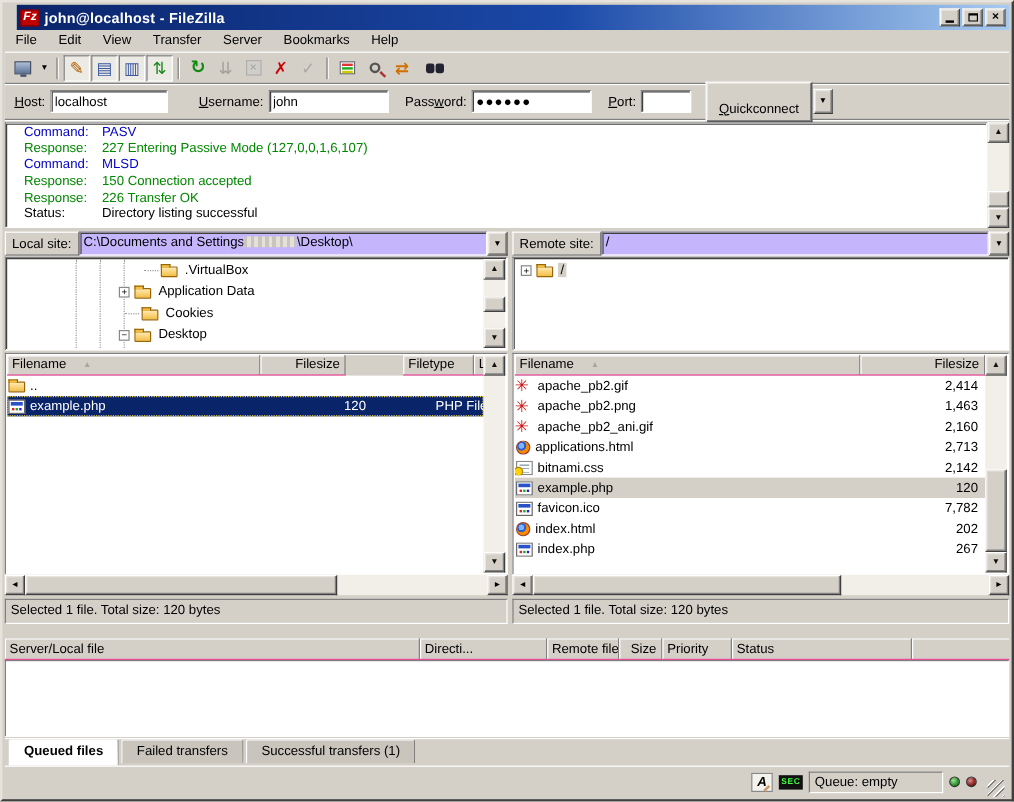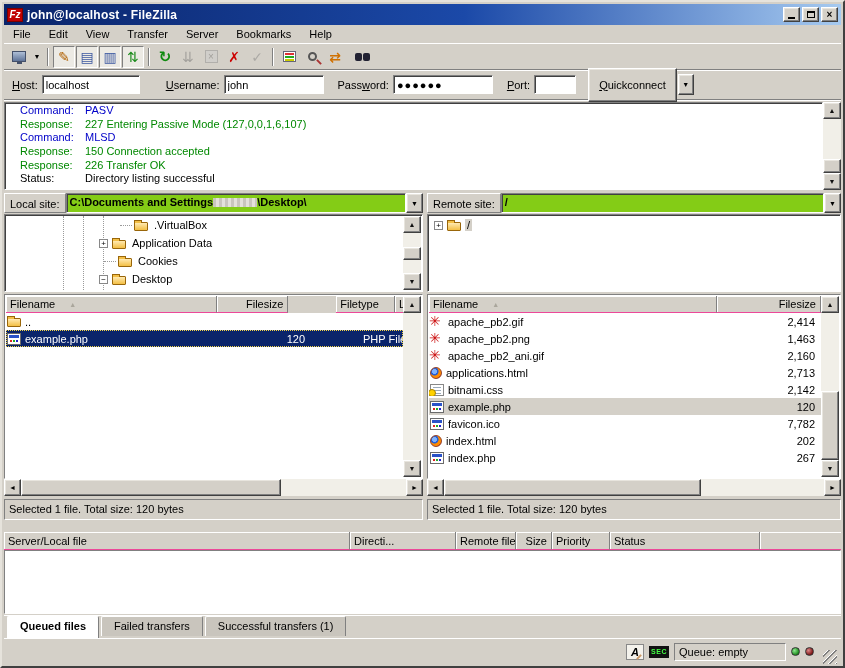--- a/index.html
+++ b/index.html
@@ -5,21 +5,21 @@
   * { box-sizing:border-box; margin:0; padding:0; }
   html,body { width:845px; height:668px; }
   body { font-family:"Liberation Sans","DejaVu Sans",sans-serif; font-size:11px; color:#000; background:#d4d0c8; }
   #win { position:relative; width:845px; height:668px; background:#d4d0c8;
          border:2px solid; border-color:#e6e3dc #404040 #404040 #e6e3dc; overflow:hidden; }
 
   
   .raised { border:1px solid; border-color:#fff #404040 #404040 #fff; box-shadow:inset -1px -1px 0 #808080, inset 1px 1px 0 #e8e5de; background:#d4d0c8; }
 
   
-  .titlebar { position:absolute; top:2px; left:2px; right:2px; height:21px;
+  .titlebar { position:absolute; top:2px; left:12px; right:2px; height:21px;
     background:linear-gradient(90deg,#0a246a 0%,#1b49a8 55%,#a6caf0 100%);
     display:flex; align-items:center; padding:0 3px; }
   .app-icon { width:16px; height:14px; background:#c00000; border:1px solid #7a0000; color:#fff;
     font-weight:bold; font-size:10px; line-height:12px; text-align:center; margin-right:4px; font-style:italic;}
   .title { color:#fff; font-weight:bold; font-size:12px; flex:1; letter-spacing:.2px; }
   .winbtns { display:flex; gap:2px; }
   .wbtn { width:17px; height:15px; display:flex; align-items:center; justify-content:center;
     font-size:10px; font-weight:bold; color:#000; }
   .glyph-min { width:7px; height:2px; background:#000; margin-top:7px; }
   .glyph-max { width:8px; height:7px; border:1px solid #000; border-top:2px solid #000; }
@@ -58,21 +58,21 @@
   .qcbar { position:absolute; top:68px; left:2px; right:2px; height:30px; display:flex; align-items:center; padding-left:8px;
     border-bottom:1px solid #808080; box-shadow:0 1px 0 #fff; }
   .qc-label { margin-right:4px; }
   .qc-label .key { text-decoration:underline; }
   .field { height:19px; border:1px solid; border-color:#808080 #fff #fff #808080; box-shadow:inset 1px 1px 0 #404040;
     background:#fff; font-family:inherit; font-size:11px; padding:1px 3px; }
   .f-host { width:98px; margin-right:26px; }
   .f-user { width:100px; margin-right:14px; }
   .f-pass { width:100px; margin-right:14px; letter-spacing:1px; }
   .f-port { width:42px; margin-right:12px; }
-  .qc-btn { height:21px; padding:16px 10px; font-family:inherit; font-size:11px; display:flex; align-items:center; }
+  .qc-btn { height:21px; padding:16px 10px; font-family:inherit; font-size:11px; display:flex; }
   .qc-drop { width:16px; height:21px; display:flex; align-items:center; justify-content:center; font-size:7px; margin-left:1px; }
 
   
   .logwrap { position:absolute; top:100px; left:2px; right:2px; height:88px; }
   .logbox { position:absolute; inset:0 18px 0 0; overflow:hidden; padding:1px 0; border:1px solid; border-color:#808080 #fff #fff #808080; box-shadow:inset 1px 1px 0 #404040; background:#fff; }
   .logline { display:flex; height:13.7px; line-height:13.5px; }
   .log-label { width:80px; padding-left:15px; flex:none; }
   .t-command { color:#0000c8; }
   .t-response { color:#008800; }
   .t-status { color:#000; }
@@ -89,21 +89,21 @@
 
   
   .panes { position:absolute; top:190px; left:2px; right:2px; height:334px; }
   .pane { position:absolute; top:0; height:100%; }
   .pane.local { left:0; width:419px; }
   .pane.remote { left:423px; right:0; }
   .vsplit { position:absolute; left:419px; width:4px; top:0; bottom:0; cursor:col-resize; }
   .sitebar { position:absolute; top:1px; left:0; right:0; height:20px; display:flex; align-items:center; }
   .site-label { padding:0 5px; height:20px; line-height:20px; border:1px solid; border-color:#fff #808080 #808080 #fff; background:#d4d0c8; flex:none; }
   .combo { flex:1; height:20px; display:flex; align-items:stretch; }
-  .combo-text { flex:1; border:1px solid; border-color:#808080 #fff #fff #808080; box-shadow:inset 1px 1px 0 #404040; background:#84cc16; padding:2px 3px; white-space:nowrap; overflow:hidden;font-weight:bold; }
+  .combo-text { flex:1; border:1px solid; border-color:#808080 #fff #fff #808080; box-shadow:inset 1px 1px 0 #404040; background:#c4b5fd; padding:2px 3px; white-space:nowrap; overflow:hidden; }
   .combo-btn { width:17px; display:flex; align-items:center; justify-content:center; font-size:7px; }
   .redact { display:inline-block; width:44px; height:9px; vertical-align:-1px;
     background:repeating-linear-gradient(90deg,#c9c5bd 0 3px,#e4e1da 3px 6px); }
 
   .treebox { position:absolute; top:22px; left:0; right:0; height:78px; border:1px solid; border-color:#808080 #fff #fff #808080; box-shadow:inset 1px 1px 0 #404040; background:#fff; overflow:hidden; }
   .treebox .inner { position:absolute; inset:1px 19px 1px 1px; overflow:hidden; }
   .guide { position:absolute; top:0; bottom:0; border-left:1px dotted #9a9a9a; }
   .trow { position:relative; height:18px; display:flex; align-items:center; }
   .tconn { width:12px; border-top:1px dotted #9a9a9a; margin-right:1px; }
   .expander { width:9px; height:9px; flex:none; border:1px solid #888; background:#fff; font-size:8px; line-height:7px; text-align:center; margin-right:3px; }

